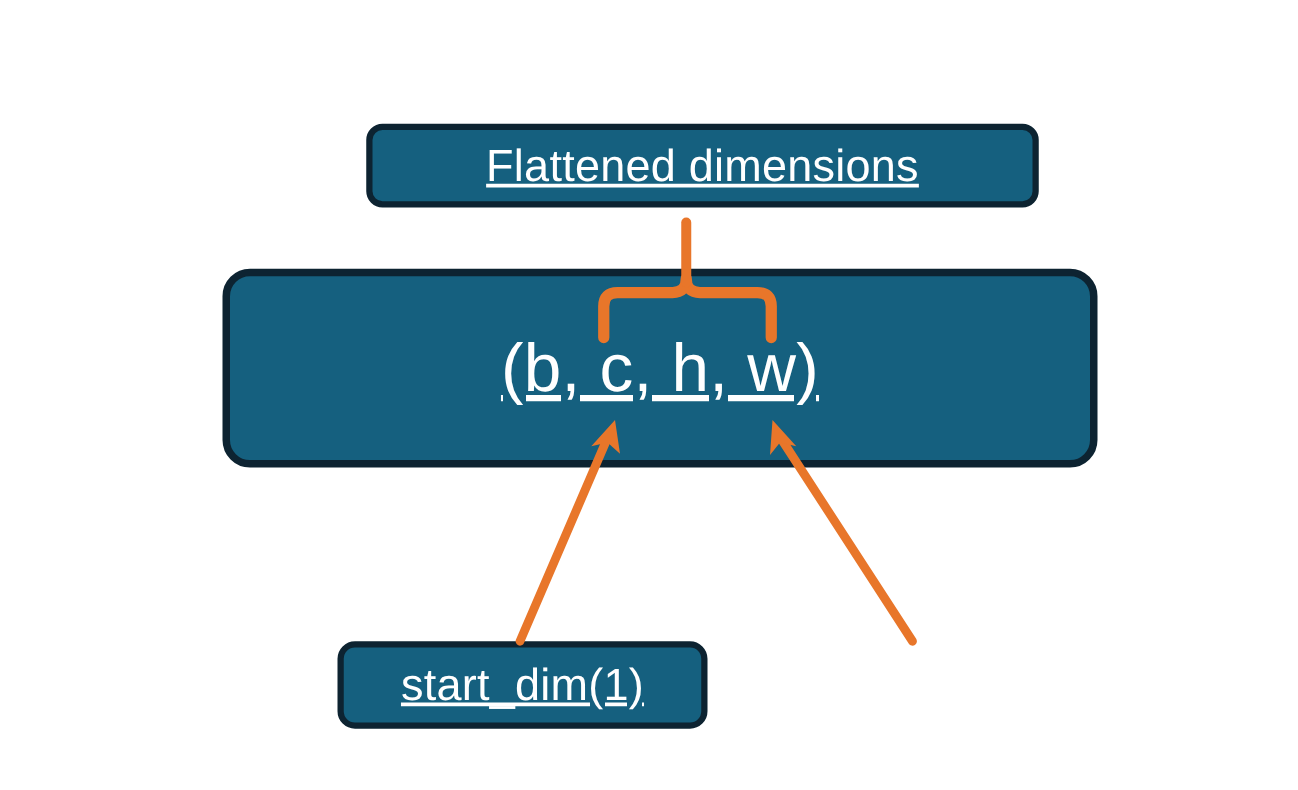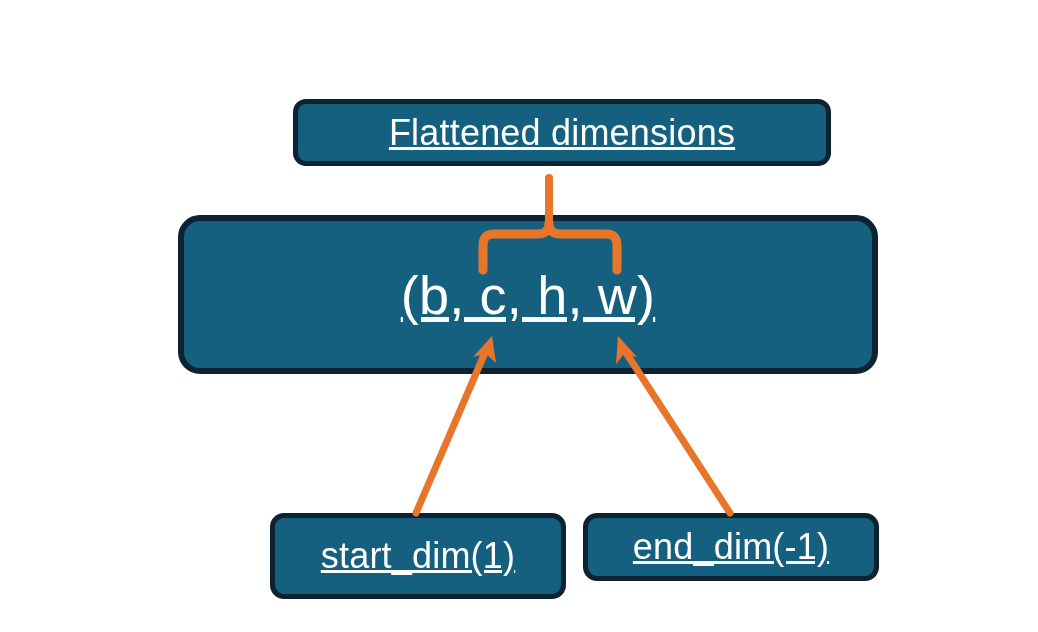--- a/index.html
+++ b/index.html
@@ -50,21 +50,21 @@
     border-radius: 22px;
     border-width: 6px;
     font-size: 54px;
     align-items: center;
   }
   
   #node-start-dim {
     left: 270px;
     top: 513px;
     width: 296px;
-    height: 86px;
+    height: 70px;
     font-size: 36px;
   }
   #node-end-dim {
     left: 583px;
     top: 513px;
     width: 296px;
     height: 68px;
     font-size: 36px;
   }
   #overlay {
@@ -86,23 +86,20 @@
   </div>
 
   <div class="node" id="node-tuple">
     <span>(b, c, h, w)</span>
   </div>
 
   <div class="node" id="node-start-dim">
     <span>start_dim(1)</span>
   </div>
 
-  <div class="node" id="node-end-dim">
-    <span>end_dim(-1)</span>
-  </div>
 
   <svg id="overlay" viewBox="0 0 1038 632" width="1038" height="632">
 
     <g>
       <path d="M 483 270
                L 483 245
                Q 483 234 494 234
                L 538 234
                Q 549 234 549 223
                Q 549 234 560 234

